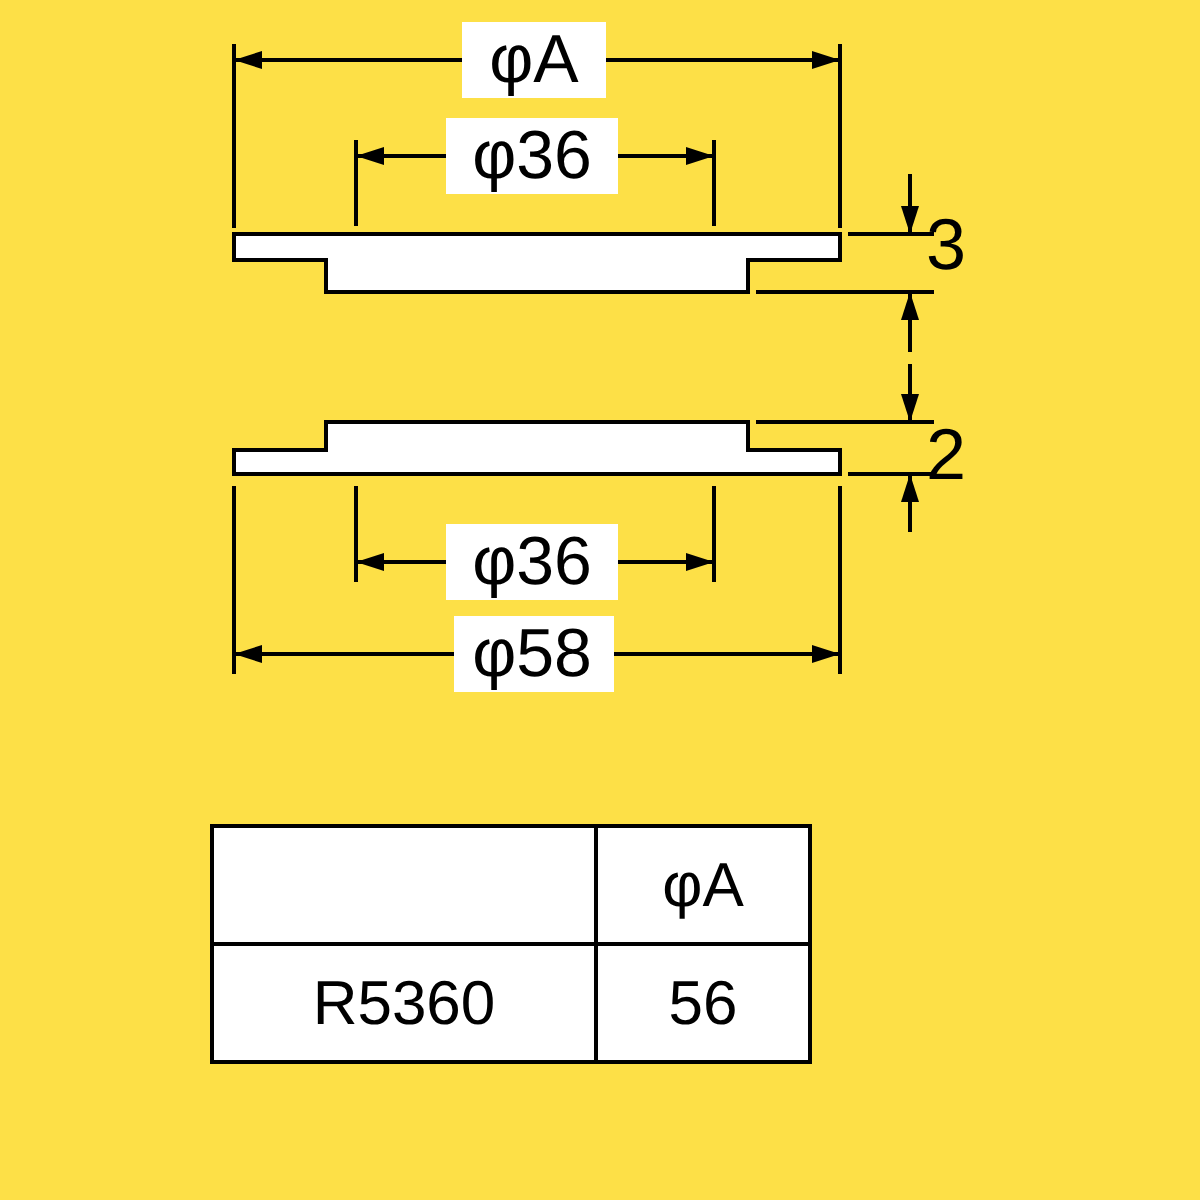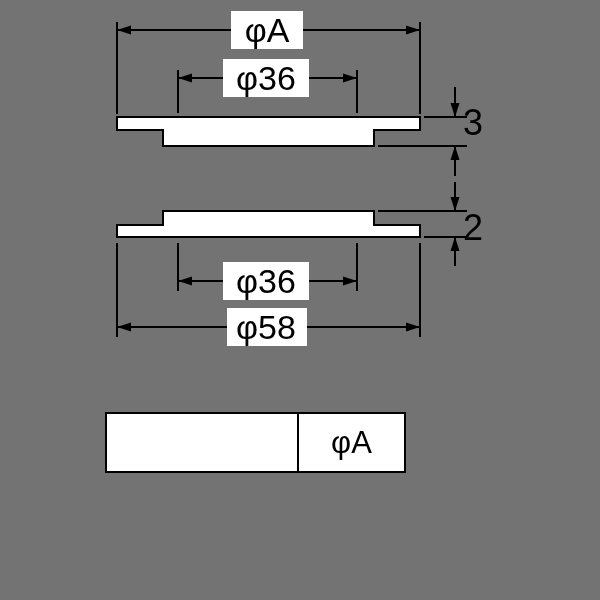--- a/index.html
+++ b/index.html
@@ -5,21 +5,21 @@
   * { margin: 0; padding: 0; box-sizing: border-box; }
   html, body {
     width: 600px; height: 600px;
     background: #ffffff;
     font-family: "Liberation Sans", sans-serif;
     overflow: hidden;
   }
   .canvas {
     position: relative;
     width: 600px; height: 600px;
-    background: #737373;
+    background: #fde047;
   }
   svg.drawing { position: absolute; left: 0; top: 0; }
   svg.drawing text {
     font-family: "Liberation Sans", sans-serif;
     font-size: 34px;
     fill: #000000;
   }
   svg.drawing text.dim-num { font-size: 36px; }
   table.spec {
     position: absolute;
@@ -109,16 +109,20 @@
     <rect x="227" y="308" width="80" height="38" fill="#fff" stroke="none"></rect>
     <text x="266" y="327" text-anchor="middle" dominant-baseline="central">φ58</text>
   </svg>
 
   <table class="spec">
     <tbody>
         <tr>
       <td class="col-model"></td>
       <td class="col-phiA">φA</td>
     </tr>
+    <tr>
+      <td class="col-model">R5360</td>
+      <td class="col-phiA">56</td>
+    </tr>
   </tbody>
     </table>
 
 </div>
 
 </body></html>

